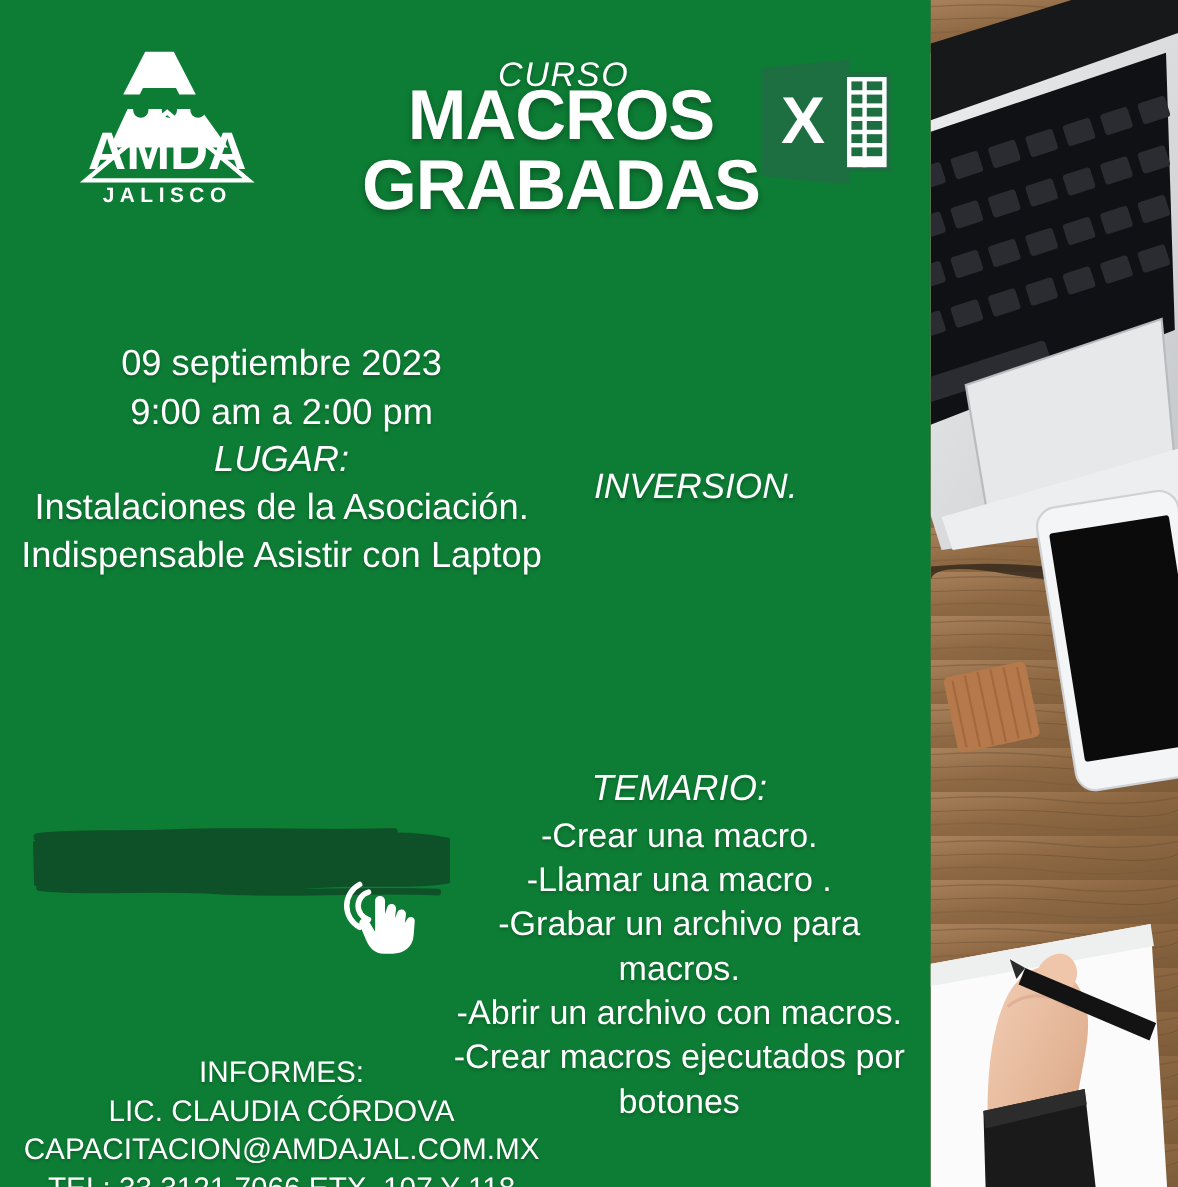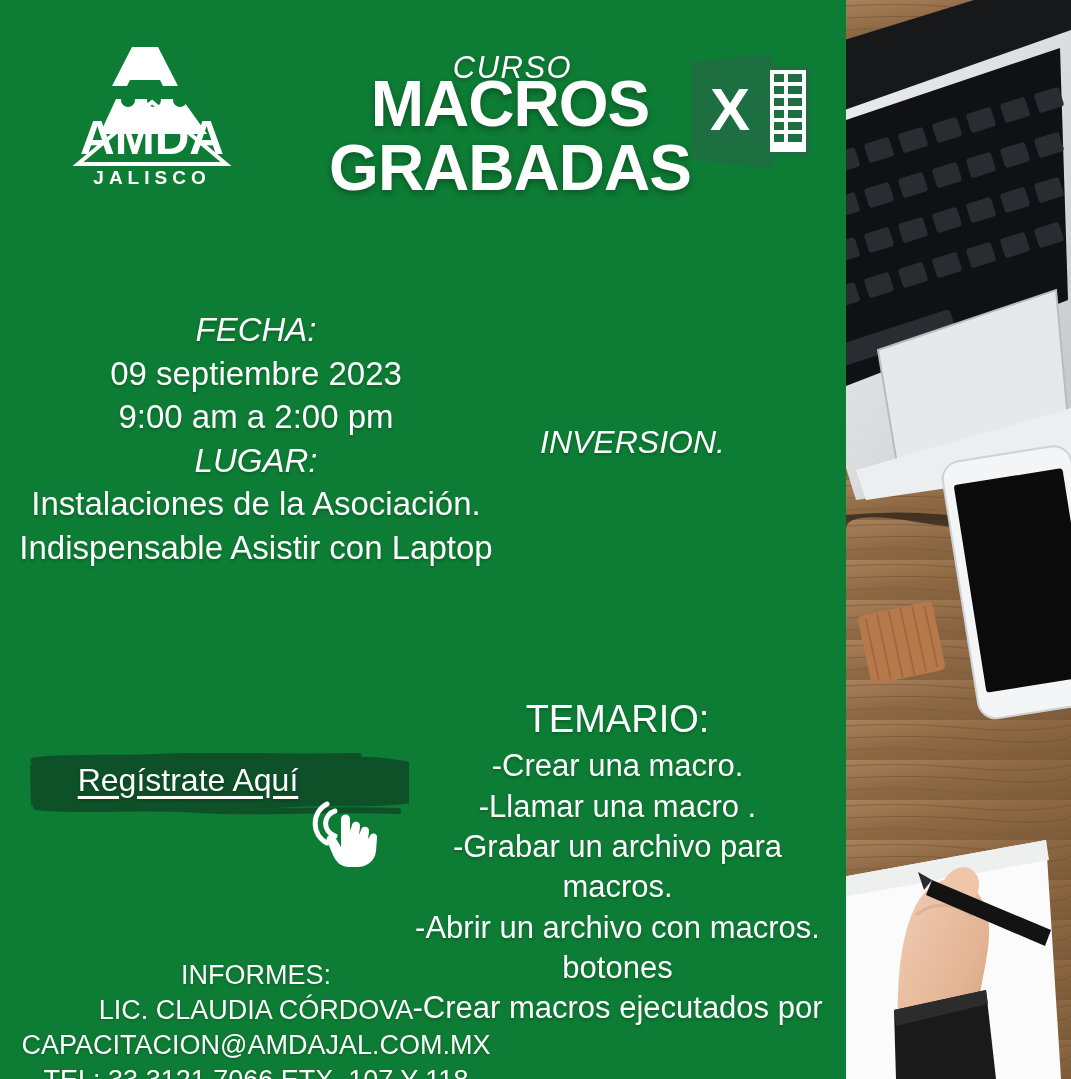--- a/index.html
+++ b/index.html
@@ -97,21 +97,22 @@
     position:absolute;
     left:395px; top:695px;
     width:445px;
     text-align:center;
     color:#ffffff;
     font-size:31px;
     line-height:1.30;
     text-shadow:0 2px 3px rgba(0,0,0,.22);
   }
   .temario .lbl {
-    font-size:38px;
+    font-style:italic;
+    font-size:33px;
     display:block;
     margin-bottom:2px;
   }
   .temario .item { display:block; }
 
   
   .register {
     position:absolute;
     left:28px; top:753px;
     width:383px; height:62px;
@@ -213,53 +214,51 @@
         <rect x="88" y="82" width="28" height="8"></rect>
       </g>
 
       <rect x="98" y="18" width="4" height="82" fill="#ffffff"></rect>
 
       <text x="44" y="78" fill="#ffffff" font-size="60" font-family="Liberation Sans, sans-serif" font-weight="bold" text-anchor="middle">X</text>
     </svg>
   </div>
 
   <div class="details">
-    <div class="lbl">FECHA:</div>
     <div>09 septiembre 2023</div>
     <div>9:00 am a 2:00 pm</div>
     <div class="lbl">LUGAR:</div>
     <div>Instalaciones de la Asociación.</div>
     <div>Indispensable Asistir con Laptop</div>
   </div>
 
   <div class="inversion">
     <div class="lbl">INVERSION.</div>
   </div>
 
   <div class="temario">
     <span class="lbl">TEMARIO:</span>
     <span class="item">-Crear una macro.</span>
     <span class="item">-Llamar una macro .</span>
     <span class="item">-Grabar un archivo para macros.</span>
     <span class="item">-Abrir un archivo con macros.</span>
+    <span class="item">-Crear macros ejecutados por</span>
     <span class="item">botones</span>
-    <span class="item">-Crear macros ejecutados por</span>
   </div>
 
   <div class="register">
     <div class="brush">
       <svg viewBox="0 0 383 62" xmlns="http://www.w3.org/2000/svg" preserveAspectRatio="none" aria-hidden="true">
         <path d="M2 12 C30 5, 70 9, 120 6 C180 3, 250 8, 320 4 C350 3, 372 7, 381 9
                  L381 50 C350 56, 300 51, 250 55 C190 59, 120 52, 60 56
                  C35 58, 12 54, 3 52 Z" fill="#0e5128"></path>
         <path d="M6 8 C40 3, 90 7, 140 4 C200 1, 260 6, 330 3" stroke="#0e5128" stroke-width="7" fill="none" stroke-linecap="round"></path>
         <path d="M8 54 C50 59, 110 53, 170 57 C230 61, 300 55, 370 58" stroke="#0e5128" stroke-width="6" fill="none" stroke-linecap="round"></path>
       </svg>
     </div>
-    <div class="register-label">Regístrate Aquí</div>
     <div class="tap-hand">
       <svg viewBox="0 0 92 78" xmlns="http://www.w3.org/2000/svg" aria-hidden="true">
 
         <path d="M30 13 A22 22 0 0 0 30 52" stroke="#ffffff" stroke-width="5" fill="none" stroke-linecap="round"></path>
         <path d="M38 20 A13 13 0 0 0 38 45" stroke="#ffffff" stroke-width="5" fill="none" stroke-linecap="round"></path>
 
         <path d="M44 28
                  C44 22, 53 22, 53 28
                  L53 40
                  L55 34 C56 29, 64 30, 63 36 L62 44

